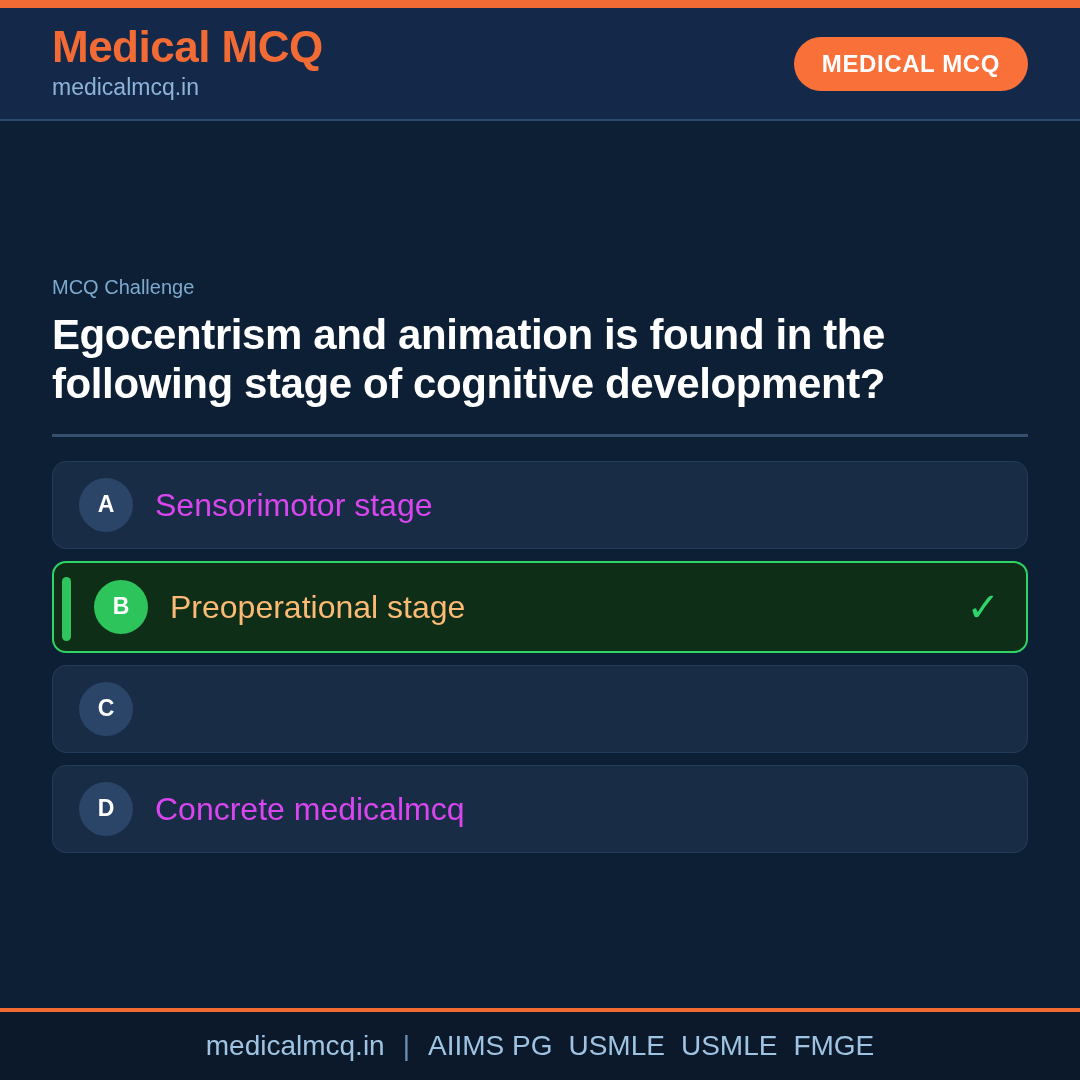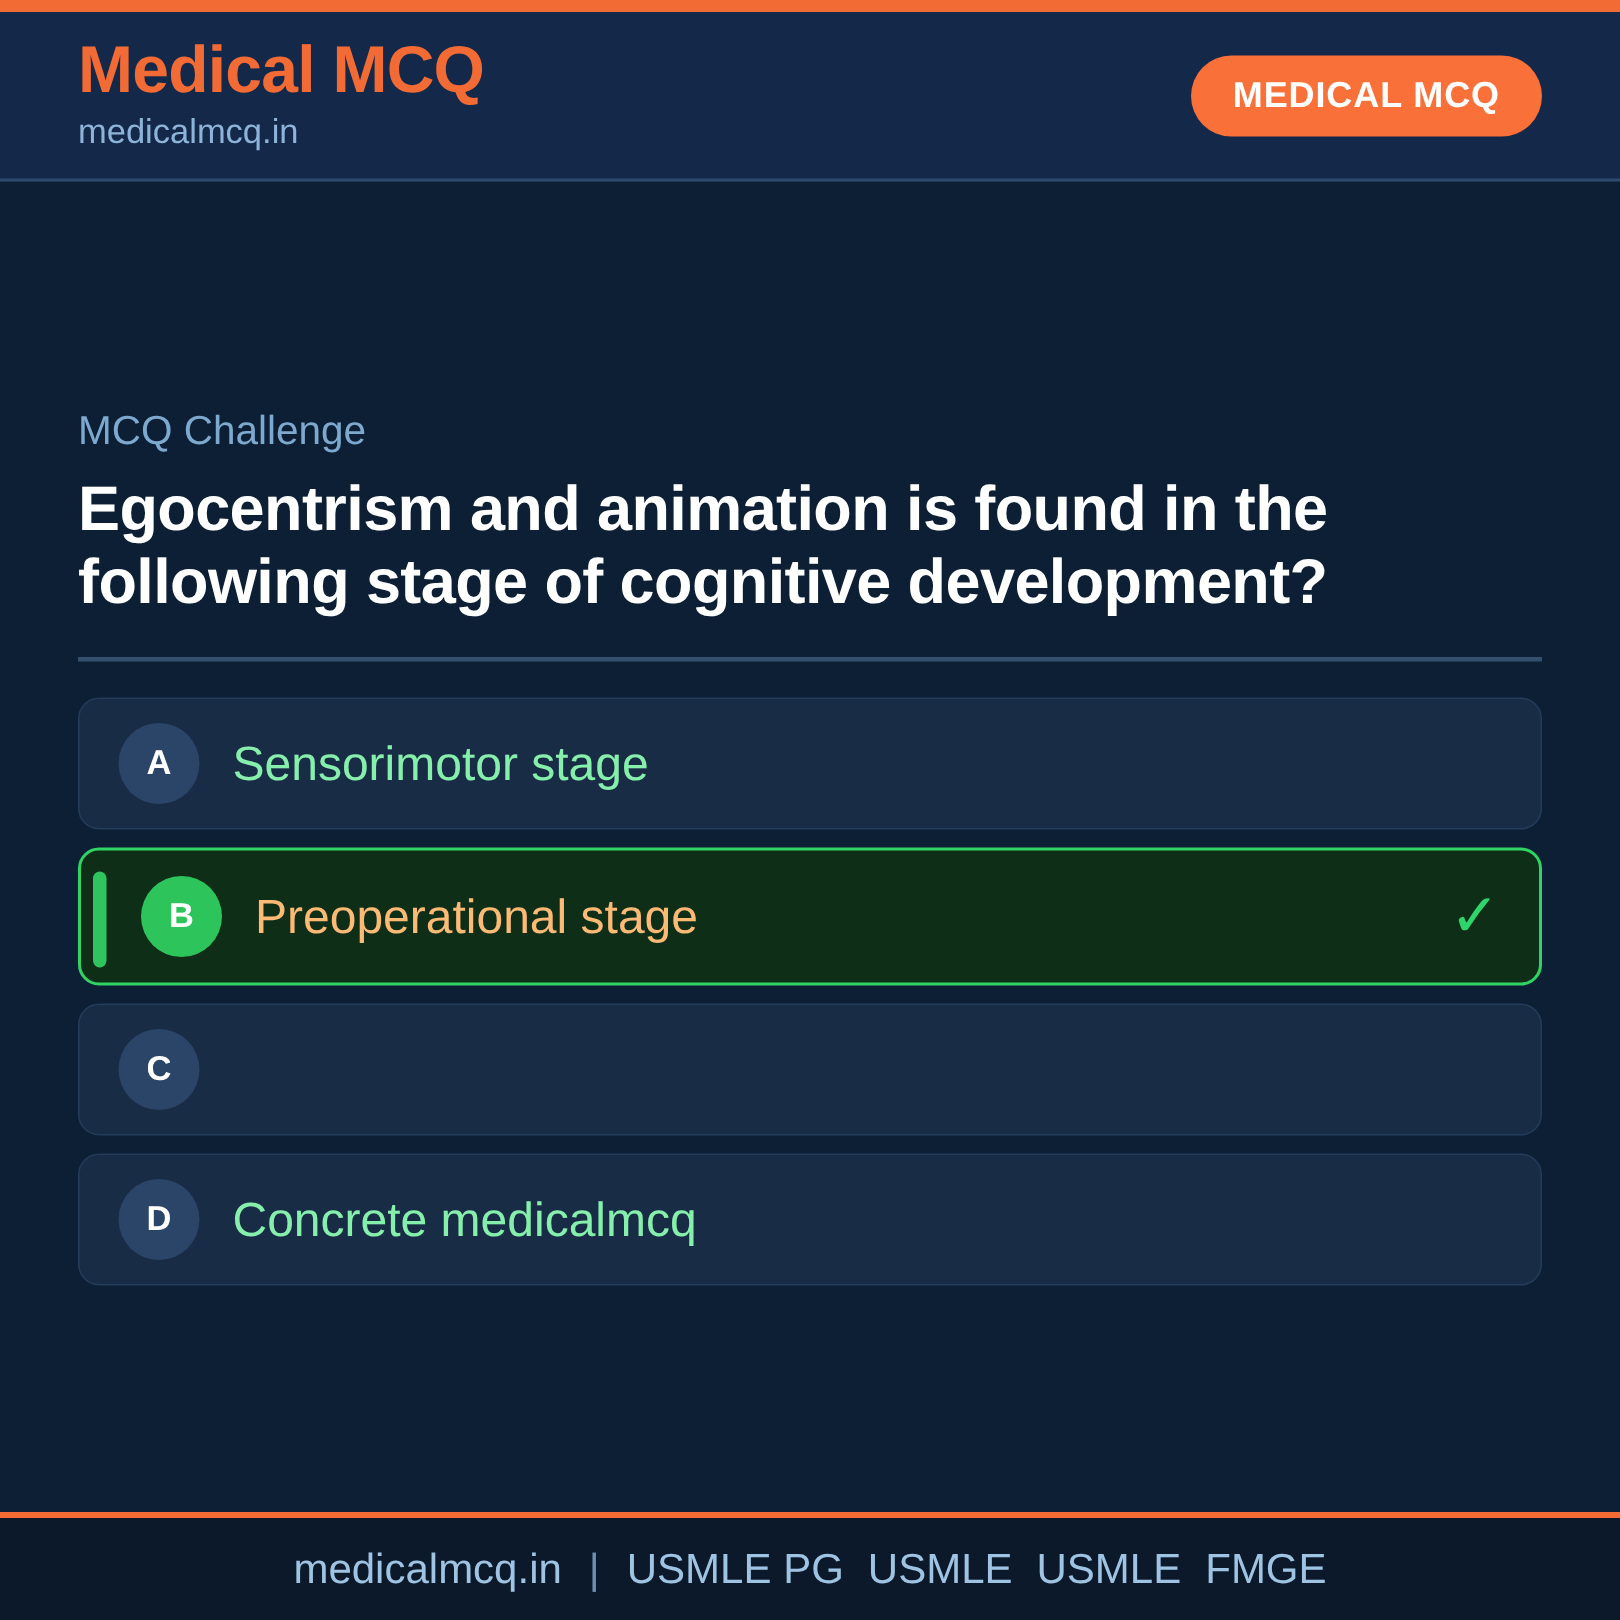--- a/index.html
+++ b/index.html
@@ -52,21 +52,21 @@
   }
 
   
   .main {
     flex:1 1 auto;
     padding:0 52px;
     display:flex; flex-direction:column;
     justify-content:center;
   }
   .eyebrow {
-    font-size:27px; color:#7ea9cf;
+    font-size:20px; color:#7ea9cf;
     margin-bottom:12px;
   }
   .question {
     font-size:42px; font-weight:bold;
     color:#ffffff; line-height:1.15;
     letter-spacing:-0.4px;
   }
   .divider {
     height:3px; background:#35506e;
     margin:26px 0 24px 0; width:100%;
@@ -98,21 +98,21 @@
     border-radius:50%;
     background:#2b4straight;
     background:#2b4568;
     color:#ffffff;
     font-size:23px; font-weight:bold;
     display:flex; align-items:center; justify-content:center;
     margin-right:22px;
   }
   .option.correct .badge { background:#2ec45c; }
   .opt-text {
-    font-size:32px; color:#86efac;
+    font-size:32px; color:#d946ef;
     line-height:1.2;
   }
   .option.correct .opt-text { color:#fdba74; }
   .check {
     margin-left:auto;
     color:#2fd46a; font-size:40px;
     line-height:1;
   }
   .option.correct .badge-wrap { margin-left:14px; }
 
@@ -177,21 +177,21 @@
       </div>
 
     </div>
   </div>
 
   <div class="footer">
     <div class="footer-inner">
       <span>medicalmcq.in</span>
       <span class="footer-sep">|</span>
       <span class="exam-list">
-        <span>USMLE PG</span>
+        <span>AIIMS PG</span>
         <span>USMLE</span>
         <span>USMLE</span>
         <span>FMGE</span>
       </span>
     </div>
   </div>
 
 </div>
 
 </body></html>

